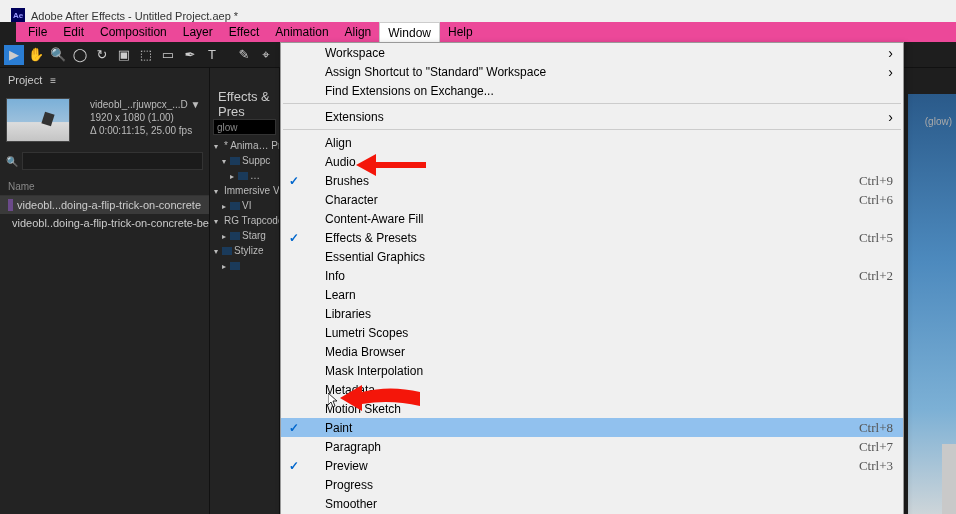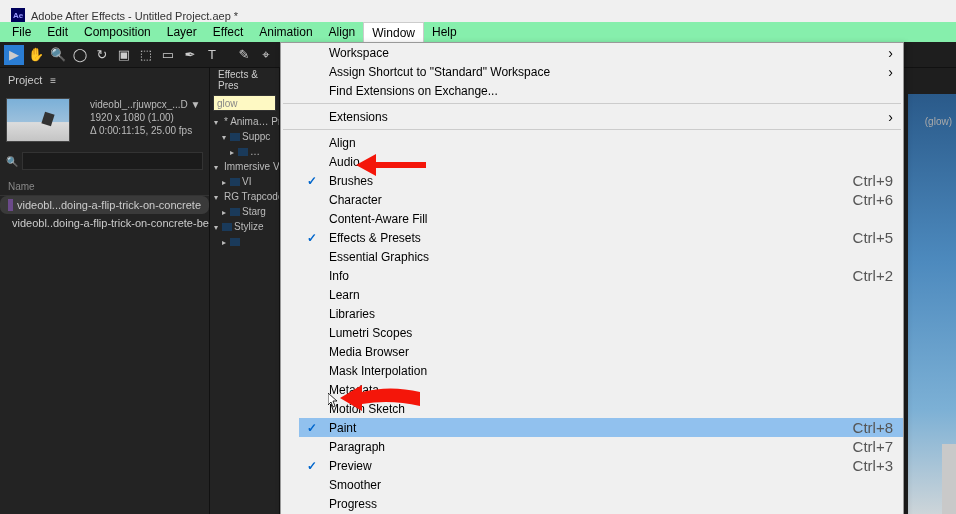--- a/index.html
+++ b/index.html
@@ -1,53 +1,53 @@
 <!DOCTYPE html>
 <html><head>
 <meta charset="utf-8">
 <style>
 * { margin: 0; padding: 0; box-sizing: border-box; font-family: "Segoe UI", Arial, sans-serif; }
 body { width: 956px; height: 514px; background: #1e1e1e; overflow: hidden; position: relative; }
 .titlebar { height: 22px; background: #f0f0f0; display: flex; align-items: flex-end; padding-left: 11px; font-size: 11px; color: #333; }
 .titlebar .ae-icon { width: 14px; height: 14px; background: #00005b; color: #9999ff; display: inline-flex; align-items: center; justify-content: center; font-size: 8px; font-weight: bold; margin-right: 6px; }
-.menubar { height: 20px; background: #86efac; display: flex; align-items: stretch; padding-left: 4px; font-size: 12px; }
+.menubar { height: 20px; background: #ec4899; display: flex; align-items: stretch; padding-left: 4px; font-size: 12px; margin-left: 16px; }
 .menubar .menu-item { padding: 0 8px; display: flex; align-items: center; cursor: pointer; }
 .menubar .menu-item.active { background: #fff; border: 1px solid #ccc; border-bottom: none; }
 .toolbar { height: 26px; background: #1e1e1e; border-bottom: 1px solid #111; display: flex; align-items: center; padding: 0 4px; gap: 2px; }
 .toolbar .tool { width: 20px; height: 20px; display: flex; align-items: center; justify-content: center; color: #ccc; font-size: 13px; }
 .toolbar .tool.active { background: #2a7dd4; }
 .main { display: flex; height: calc(514px - 22px - 20px - 26px); }
 .project-panel { width: 210px; background: #232323; border-right: 1px solid #111; }
 .panel-tab { height: 24px; display: flex; align-items: center; padding-left: 8px; font-size: 11px; color: #ccc; gap: 8px; }
 .proj-thumb-area { display: flex; padding: 6px; gap: 20px; }
 .proj-thumb { width: 64px; height: 44px; background: linear-gradient(180deg, #7bb0d8 0%, #9cc0dc 55%, #dcdcdc 56%, #c4c4c4 100%); position: relative; border: 1px solid #444; }
 .proj-thumb .silhouette { position:absolute; left:36px; top:14px; width:10px; height:12px; background:#333; transform: rotate(18deg); }
 .proj-meta { font-size: 10px; color: #bbb; line-height: 1.3; }
 .proj-search { display:flex; align-items:center; padding:4px 6px; gap:4px;}
 .proj-search input { flex:1; background:#1b1b1b; border:1px solid #333; color:#888; font-size:11px; height:18px; padding:0 4px;}
 .proj-list { padding-top:4px;}
 .proj-list .hdr { font-size:10px; color:#888; padding:3px 8px; border-bottom:1px solid #333;}
-.proj-list .row { font-size:11px; color:#ccc; padding:3px 8px; display:flex; gap:4px; align-items:center; white-space:nowrap; overflow:hidden;border-radius:7px;}
+.proj-list .row { font-size:11px; color:#ccc; padding:3px 8px; display:flex; gap:4px; align-items:center; white-space:nowrap; overflow:hidden;}
 .proj-list .row.sel { background:#3a3a3a; }
 .file-icon{width:12px;height:12px;display:inline-block;}
 .file-icon.comp{background:#6b4a8a;}
 .file-icon.vid{background:#3a7a7a;}
 .effects-panel { width: 70px; background: #232323; border-right: 1px solid #111; font-size: 10px; color:#bbb; overflow:hidden;}
-.effects-panel .panel-tab{font-size:10px;}
+.effects-panel .panel-tab{font-size:13px;margin-top:24px;}
 .effects-panel .search{padding:3px; display:flex;}
-.effects-panel .search input{width:100%; background:#fef9c3; border:1px solid #333; color:#888; font-size:10px; height:16px; padding:0 3px;}
+.effects-panel .search input{width:100%; background:#000000; border:1px solid #333; color:#888; font-size:10px; height:16px; padding:0 3px;}
 .effects-panel .tree-item{padding:2px 4px; display:flex; align-items:center; gap:2px; white-space:nowrap;}
 .effects-panel .folder-ic{width:10px;height:8px;background:#1a3a5a;display:inline-block;}
 .chev::before{content:"▾"; font-size:8px; margin-right:2px;}
 .chev.r::before{content:"▸";}
 .right-area { flex:1; background: #1e1e1e; position: relative; }
 .dropdown-menu { position: absolute; left: 280px; top: 42px; width: 624px; background: #f0f0f0; border: 1px solid #999; box-shadow: 2px 2px 6px rgba(0,0,0,0.3); z-index: 100; font-size: 12px; }
-.dropdown-menu .dm-item { display: flex; align-items: center; height: 19px; padding-left: 30px; padding-right: 10px; position: relative; cursor: pointer; margin-left: 18px; }
+.dropdown-menu .dm-item { display: flex; align-items: center; height: 19px; padding-left: 44px; padding-right: 10px; position: relative; cursor: pointer; }
 .dropdown-menu .dm-item.submenu::after { content: "›"; position: absolute; right: 10px; font-size: 14px; }
-.dropdown-menu .dm-item .shortcut { margin-left: auto; color: #555; font-size: 15px; }
+.dropdown-menu .dm-item .shortcut { margin-left: auto; color: #555; font-size: 13px; font-family: Liberation Serif, serif; }
 .dropdown-menu .dm-item.highlight { background: #91c1ee; }
 .dropdown-menu .dm-item .check { position: absolute; left: 8px; color: #0066cc; font-weight: bold; }
 .dropdown-menu .sep { height: 1px; background: #ccc; margin: 3px 2px; }
 .arrow-annot { position: absolute; z-index: 200; }
 .arrow-annot svg { overflow: visible; }
 .cursor-annot { position:absolute; left:328px; top:393px; z-index:210; font-size:12px; color:#000;}
 .cursor-annot svg{width:12px;height:16px;}
 .right-bg { position:absolute; right:0; top:26px; bottom:0; width:48px; background: linear-gradient(180deg,#2a5a8a 0%, #4d8abe 40%, #7cb0d5 75%, #cdd5d9 100%); }
 .right-bg .blk{position:absolute; right:0; bottom:0; width:14px; height:70px; background:#c9c9c9;}
 .none-tag { position:absolute; right:4px; top:48px; font-size:10px; color:#aaa;}
@@ -262,24 +262,24 @@
     <div class="dm-item">
       <span>Paragraph</span>
       <span class="shortcut">Ctrl+7</span>
     </div>
     <div class="dm-item">
       <span class="check">✓</span>
       <span>Preview</span>
       <span class="shortcut">Ctrl+3</span>
     </div>
     <div class="dm-item">
+      <span>Progress</span>
+    </div>
+    <div class="dm-item">
       <span>Smoother</span>
-    </div>
-    <div class="dm-item">
-      <span>Progress</span>
     </div>
     <div class="dm-item"></div>
   </div>
 
 <div class="arrow-annot" style="left:356px; top:148px;">
   <svg width="70" height="34">
       <path d="M70 14 L20 14 L20 6 L0 17 L20 28 L20 20 L70 20 Z" fill="#f4160a"></path>
     </svg>
 </div>
 <div class="arrow-annot" style="left:340px; top:381px;">

